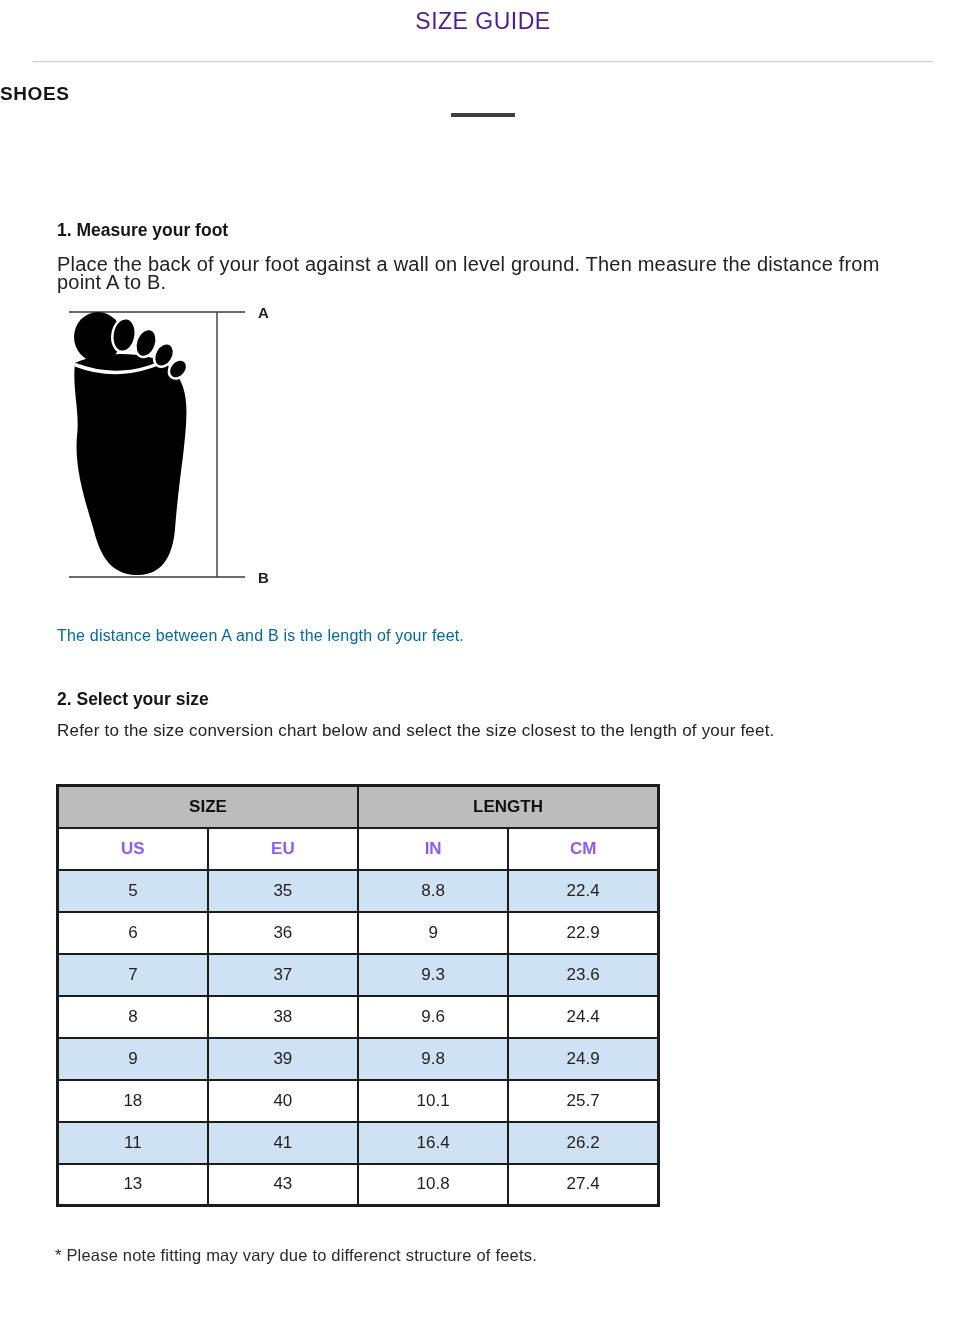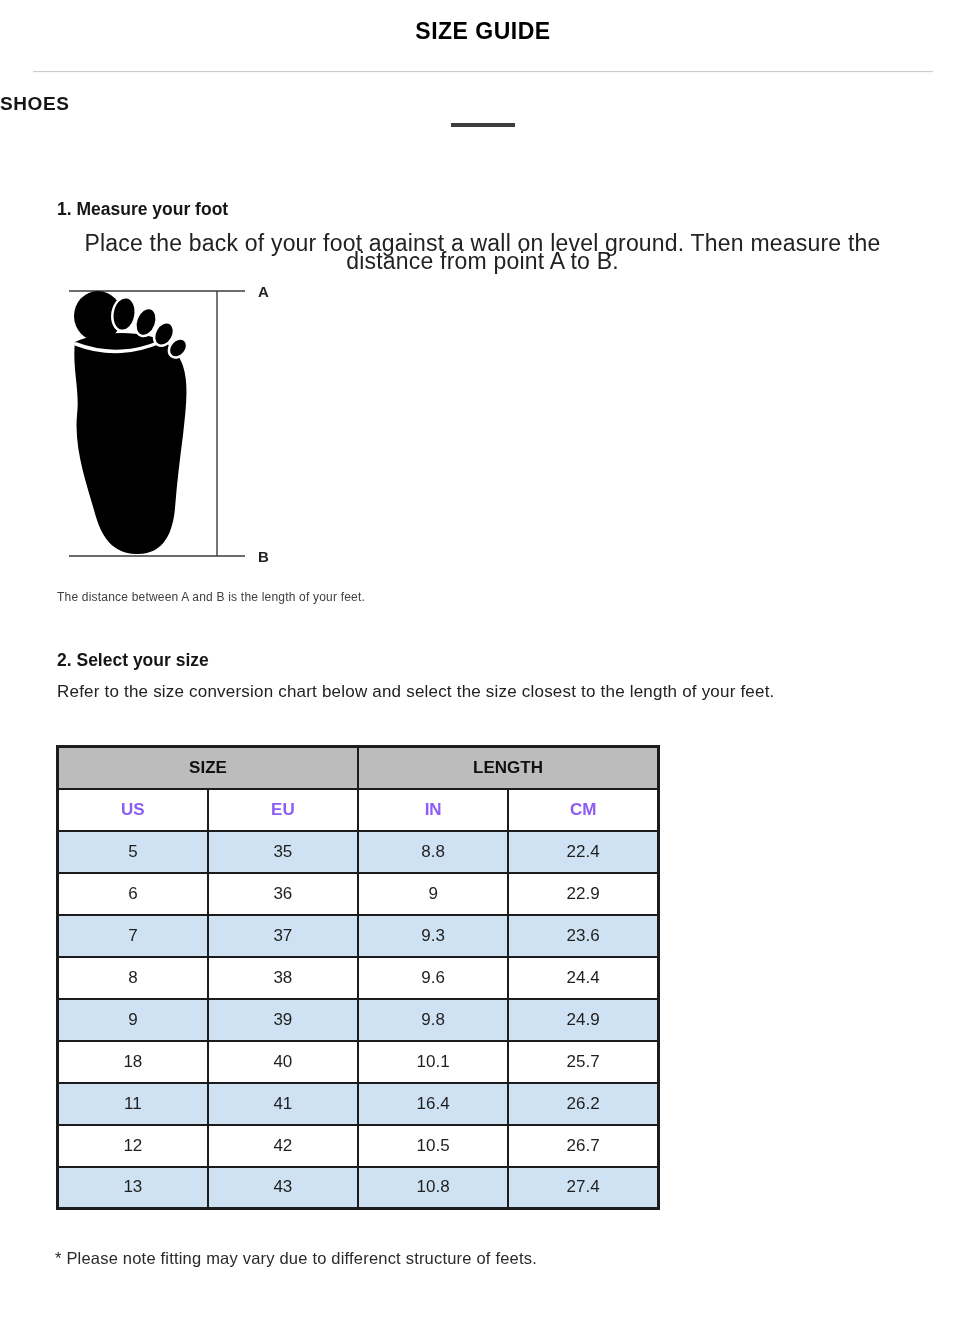--- a/index.html
+++ b/index.html
@@ -7,27 +7,27 @@
   body {
     width: 966px;
     min-height: 1334px;
     margin: 0 auto;
     font-family: "Liberation Sans", sans-serif;
     color: #1f1f1f;
     position: relative;
     overflow-x: hidden;
   }
   .page-title {
-    padding-top: 17px;
+    padding-top: 7px;
     text-align: center;
     font-size: 23px;
     line-height: 28px;
-    font-weight: 700;
+    font-weight: 400;
     letter-spacing: 0.5px;
-    color: #000000;
+    color: #4c1d95;
   }
   .top-divider {
     margin: 26px 33px 0 33px;
     border-top: 1px solid #cccccc;
     box-shadow: 0 1px 2px rgba(0,0,0,0.06);
     height: 0;
   }
   .subtitle {
     margin-top: 20px;
     text-align: left;
@@ -40,48 +40,47 @@
   .subtitle-underline {
     width: 64px;
     height: 4px;
     background: #3d3d3d;
     margin: 7px auto 0 auto;
   }
   .content {
     margin: 0 58px 0 57px;
   }
   .step-heading {
-    margin-top: 72px;
+    margin-top: 103px;
     font-size: 17.5px;
     line-height: 20px;
     font-weight: 700;
     color: #161616;
   }
   .step-heading.second {
     margin-top: 44px;
   }
   .step-body {
     margin-top: 15px;
-    font-size: 23px;
+    font-size: 20px;
     line-height: 18px;
     letter-spacing: 0.2px;
     color: #222222;
-    text-align: center;
   }
   .diagram {
     display: block;
     margin-top: 17px;
     margin-left: 12px;
   }
   .diagram-caption {
-    margin-top: 23px;
-    font-size: 12px;
+    margin-top: 41px;
+    font-size: 16px;
     line-height: 18px;
     letter-spacing: 0.2px;
-    color: #404040;
+    color: #0369a1;
   }
   .step2-body {
     margin-top: 13px;
     font-size: 17px;
     line-height: 18px;
     letter-spacing: 0.2px;
     color: #222222;
   }
   table.size-table {
     margin-top: 44px;
@@ -236,26 +235,20 @@
           <td>10.1</td>
           <td>25.7</td>
         </tr>
         <tr>
           <td>11</td>
           <td>41</td>
           <td>16.4</td>
           <td>26.2</td>
         </tr>
         <tr>
-          <td>12</td>
-          <td>42</td>
-          <td>10.5</td>
-          <td>26.7</td>
-        </tr>
-        <tr>
           <td>13</td>
           <td>43</td>
           <td>10.8</td>
           <td>27.4</td>
         </tr>
       </tbody>
     </table>
 
     <p class="footnote">* Please note fitting may vary due to differenct structure of feets.</p>
 

